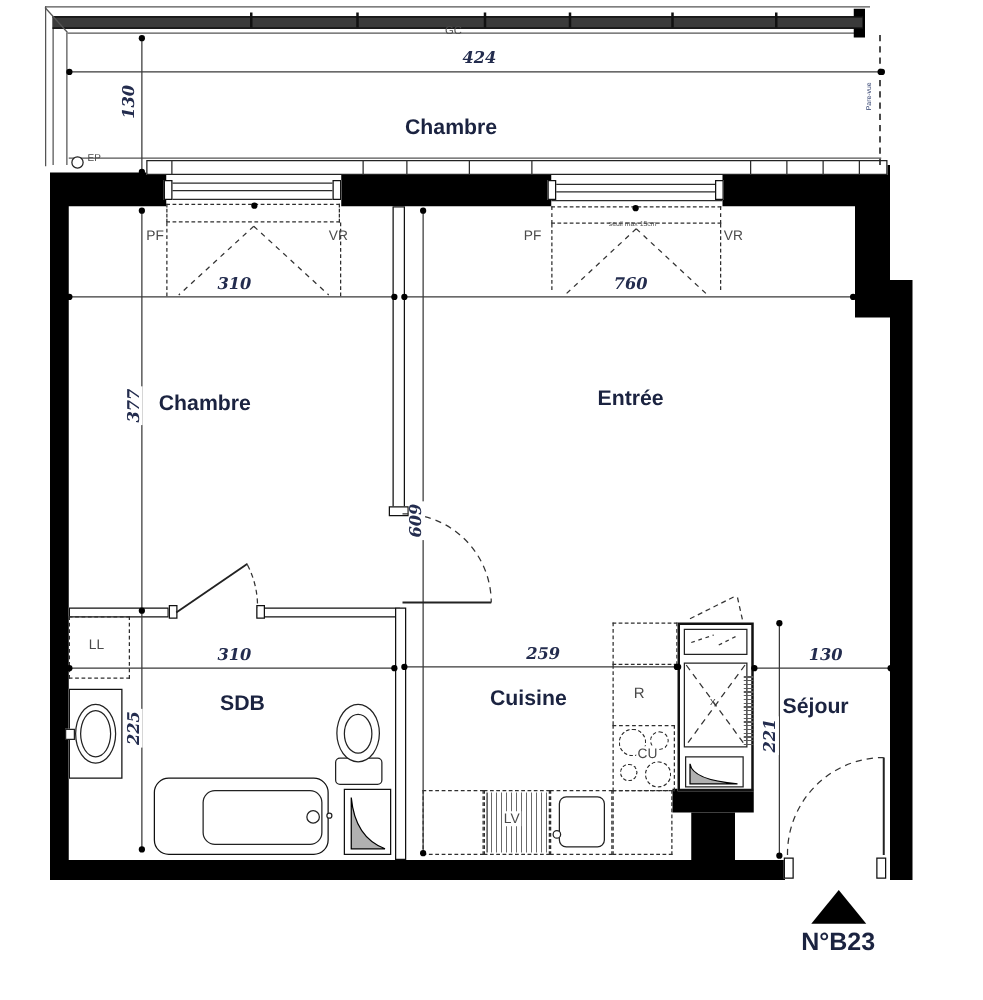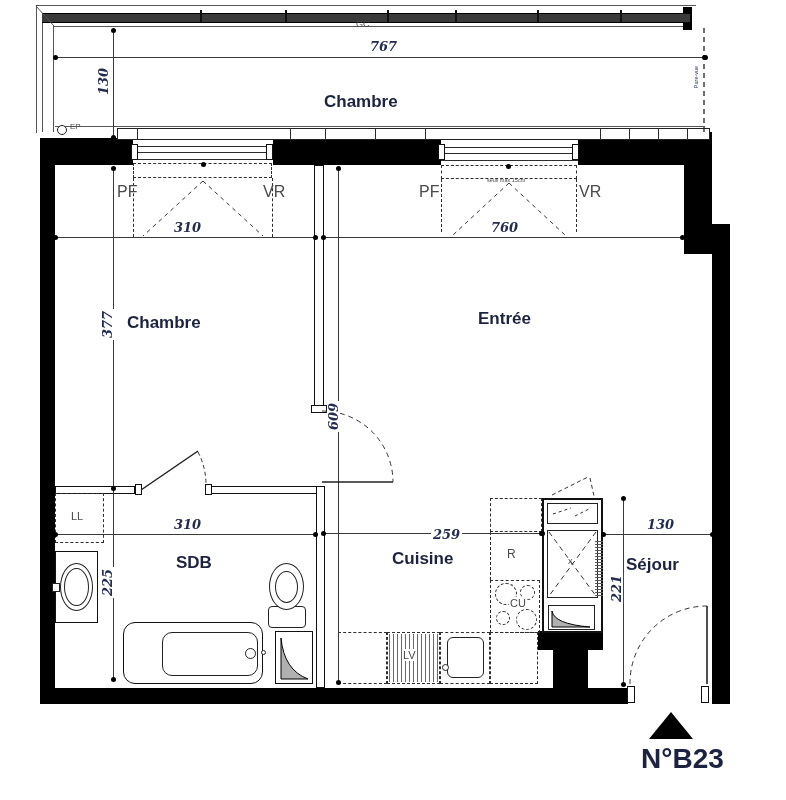--- a/index.html
+++ b/index.html
@@ -13,21 +13,21 @@
   .tick{position:absolute;width:2px;height:12px;background:#111;z-index:6;}
   .partition{position:absolute;background:#fff;border:1px solid #111;box-sizing:border-box;z-index:12;}
   .jamb{position:absolute;background:#fff;border:1px solid #111;box-sizing:border-box;z-index:22;}
   .dashed{position:absolute;border:1px dashed #2e2e2e;box-sizing:border-box;z-index:14;background:transparent;}
   .fixture{position:absolute;background:#fff;border:1.4px solid #111;box-sizing:border-box;z-index:16;}
   .fixture2{position:absolute;background:#fff;border:1px solid #222;box-sizing:border-box;z-index:17;}
   .room-label{position:absolute;font-weight:bold;font-size:17px;color:#1b2340;z-index:50;white-space:nowrap;}
   .dim-label{position:absolute;font-family:"DejaVu Serif", serif;font-style:italic;font-weight:600;
              font-size:13px;color:#232c4e;z-index:48;background:#fff;padding:0 2px;line-height:13px;white-space:nowrap;}
   .vdim{transform:rotate(-90deg);transform-origin:center center;}
-  .ann{position:absolute;font-size:16px;color:#4a4a4a;z-index:49;white-space:nowrap;}
+  .ann{position:absolute;font-size:11px;color:#4a4a4a;z-index:49;white-space:nowrap;}
   .chip{background:#fff;padding:0 1px;}
   .hatchV{position:absolute;background:repeating-linear-gradient(90deg,#6a6a6a 0 1px,transparent 1px 4px);z-index:15;}
   .hatchH{position:absolute;background:repeating-linear-gradient(0deg,#5a5a5a 0 1px,transparent 1px 3px);z-index:15;}
   .railband{position:absolute;background:#3a3a3a;border-top:1px solid #000;border-bottom:1px solid #000;box-sizing:border-box;z-index:5;}
   svg.overlay{position:absolute;left:0;top:0;z-index:40;}
   .tri{position:absolute;width:0;height:0;border-left:22px solid transparent;border-right:22px solid transparent;
        border-bottom:27px solid #000;z-index:50;}
 </style>
 </head>
 <body>
@@ -138,41 +138,41 @@
   <div class="dimline" style="left:55px;top:237px;width:260px;height:1px;"></div>
   <div class="dimline" style="left:323px;top:237px;width:359px;height:1px;"></div>
   <div class="dimline" style="left:113px;top:168px;width:1px;height:320px;"></div>
   <div class="dimline" style="left:338px;top:168px;width:1px;height:514px;"></div>
   <div class="dimline" style="left:55px;top:534px;width:260px;height:1px;"></div>
   <div class="dimline" style="left:323px;top:533px;width:218px;height:1px;"></div>
   <div class="dimline" style="left:603px;top:534px;width:109px;height:1px;"></div>
   <div class="dimline" style="left:113px;top:490px;width:1px;height:189px;"></div>
   <div class="dimline" style="left:623px;top:498px;width:1px;height:186px;"></div>
 
-  <div class="dim-label" style="left:368px;top:40px;">767</div>
+  <div class="dim-label" style="left:368px;top:40px;">424</div>
   <div class="dim-label vdim" style="left:88px;top:75px;">130</div>
   <div class="dim-label" style="left:172px;top:221px;">310</div>
   <div class="dim-label" style="left:489px;top:221px;">760</div>
   <div class="dim-label vdim" style="left:92px;top:318px;">377</div>
   <div class="dim-label vdim" style="left:318px;top:410px;">609</div>
   <div class="dim-label" style="left:172px;top:518px;">310</div>
-  <div class="dim-label" style="left:419px;top:528px;margin-left:12px;">259</div>
+  <div class="dim-label" style="left:419px;top:517px;">259</div>
   <div class="dim-label" style="left:645px;top:518px;">130</div>
   <div class="dim-label vdim" style="left:92px;top:576px;">225</div>
   <div class="dim-label vdim" style="left:601px;top:582px;">221</div>
 
   <div class="room-label" style="left:324px;top:92px;">Chambre</div>
   <div class="room-label" style="left:127px;top:313px;">Chambre</div>
   <div class="room-label" style="left:478px;top:309px;">Entrée</div>
   <div class="room-label" style="left:176px;top:553px;">SDB</div>
   <div class="room-label" style="left:392px;top:549px;">Cuisine</div>
   <div class="room-label" style="left:626px;top:555px;">Séjour</div>
 
   <div class="tri" style="left:649px;top:712px;"></div>
-  <div class="room-label" style="left:641px;top:743px;font-size:28px;">N°B23</div>
+  <div class="room-label" style="left:641px;top:743px;font-size:20px;">N°B23</div>
 
   <svg class="overlay" width="786" height="800" viewBox="0 0 786 800">
 
     <line x1="36" y1="6" x2="54" y2="26" stroke="#555" stroke-width="1"></line>
 
     <line x1="704" y1="28" x2="704" y2="133" stroke="#222" stroke-width="1.3" stroke-dasharray="5,4"></line>
 
     <g stroke="#333" stroke-width="1" stroke-dasharray="4,4" fill="none">
       <line x1="203" y1="181" x2="143" y2="236"></line>
       <line x1="203" y1="181" x2="263" y2="236"></line>

